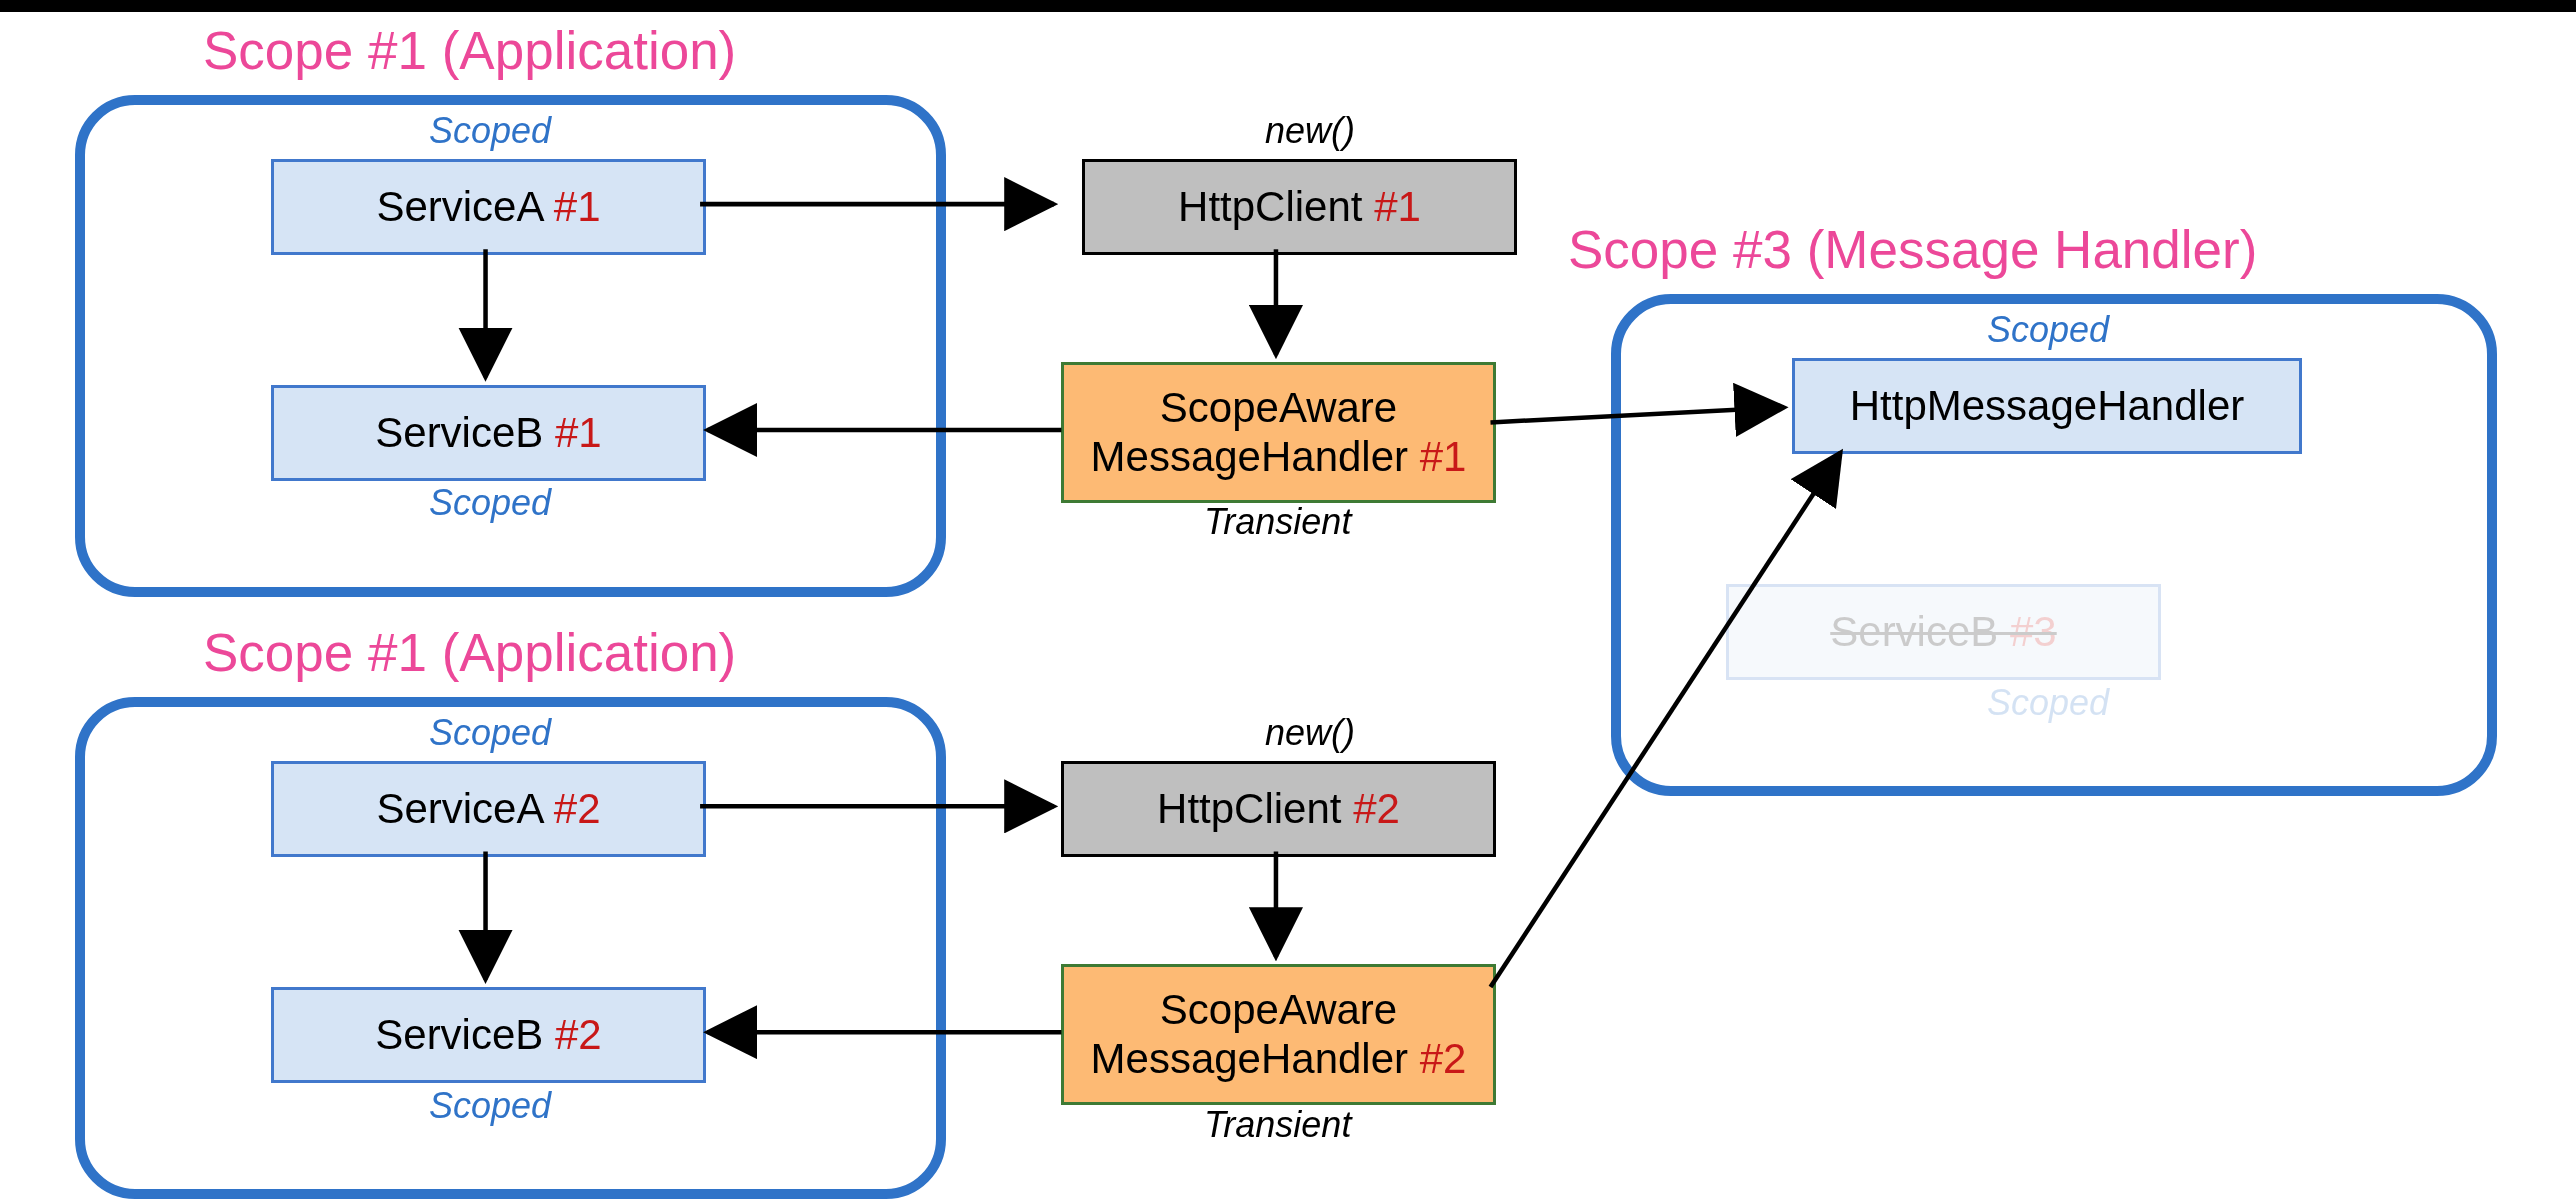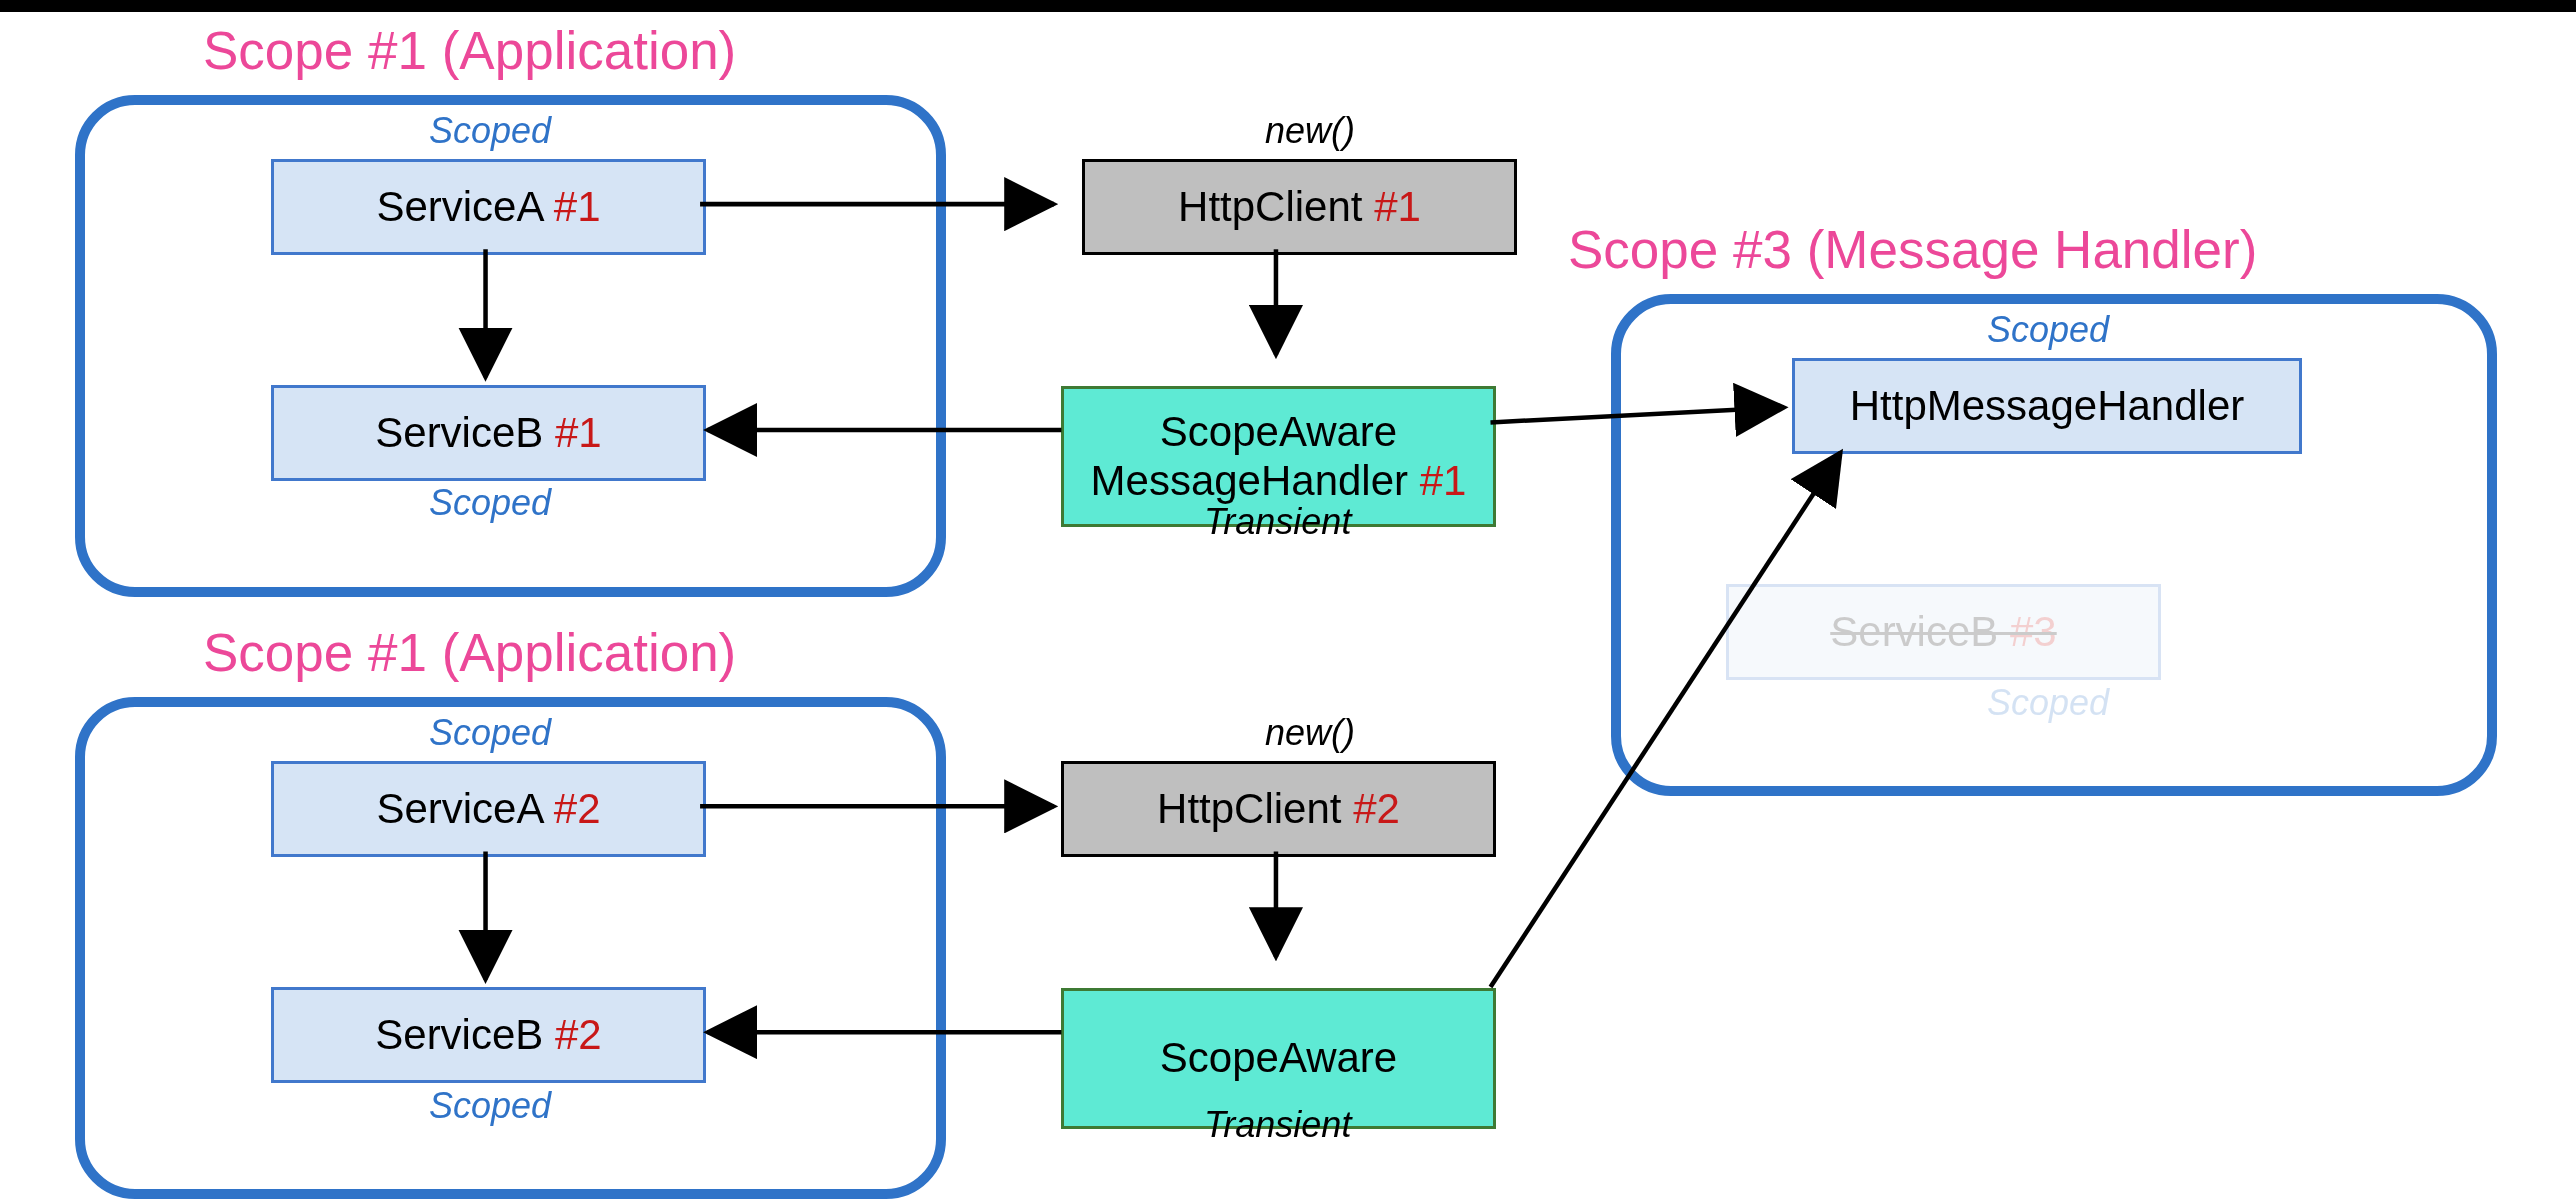--- a/index.html
+++ b/index.html
@@ -44,21 +44,21 @@
     display: flex;
     flex-direction: column;
     justify-content: center;
     align-items: center;
     font-size: 42px;
     line-height: 1.15;
   }
   .box .line { white-space: nowrap; }
   .box-blue  { background: #d6e4f5; border-color: #4178cc; }
   .box-gray  { background: #bfbfbf; border-color: #000; }
-  .box-green { background: #5eead4; border-color: #3e7a34; margin-top: 24px; }
+  .box-green { background: #fdba74; border-color: #3e7a34; }
 
   .faded { opacity: 0.20; }
 
   .svc-name   { color: #000; }
   .svc-number { color: #c81818; }
   .strike     { text-decoration: line-through; text-decoration-thickness: 3px; }
 
   svg.arrows {
     position: absolute;
     left: 0; top: 0;
@@ -107,20 +107,21 @@
   </div>
   <div class="lifetime-label lifetime-green" style="left:1204px; top:489px;">Transient</div>
 
   <div class="lifetime-label" style="left:1265px; top:700px; color:#000;">new()</div>
   <div class="box box-gray" style="left:1061px; top:749px; width:429px; height:90px;">
     <div class="line"><span class="svc-name">HttpClient </span><span class="svc-number">#2</span></div>
   </div>
 
   <div class="box box-green" style="left:1061px; top:952px; width:429px; height:135px;">
     <div class="line svc-name">ScopeAware</div>
+    <div class="line"><span class="svc-name">MessageHandler </span><span class="svc-number">#2</span></div>
   </div>
   <div class="lifetime-label lifetime-green" style="left:1204px; top:1092px;">Transient</div>
 
   <div class="scope-title" style="left:1568px; top:207px;">Scope #3 (Message Handler)</div>
   <div class="scope-box" style="left:1611px; top:282px; width:866px; height:482px;"></div>
 
   <div class="lifetime-label lifetime-blue" style="left:1987px; top:297px;">Scoped</div>
   <div class="box box-blue" style="left:1792px; top:346px; width:504px; height:90px;">
     <div class="line svc-name">HttpMessageHandler</div>
   </div>

